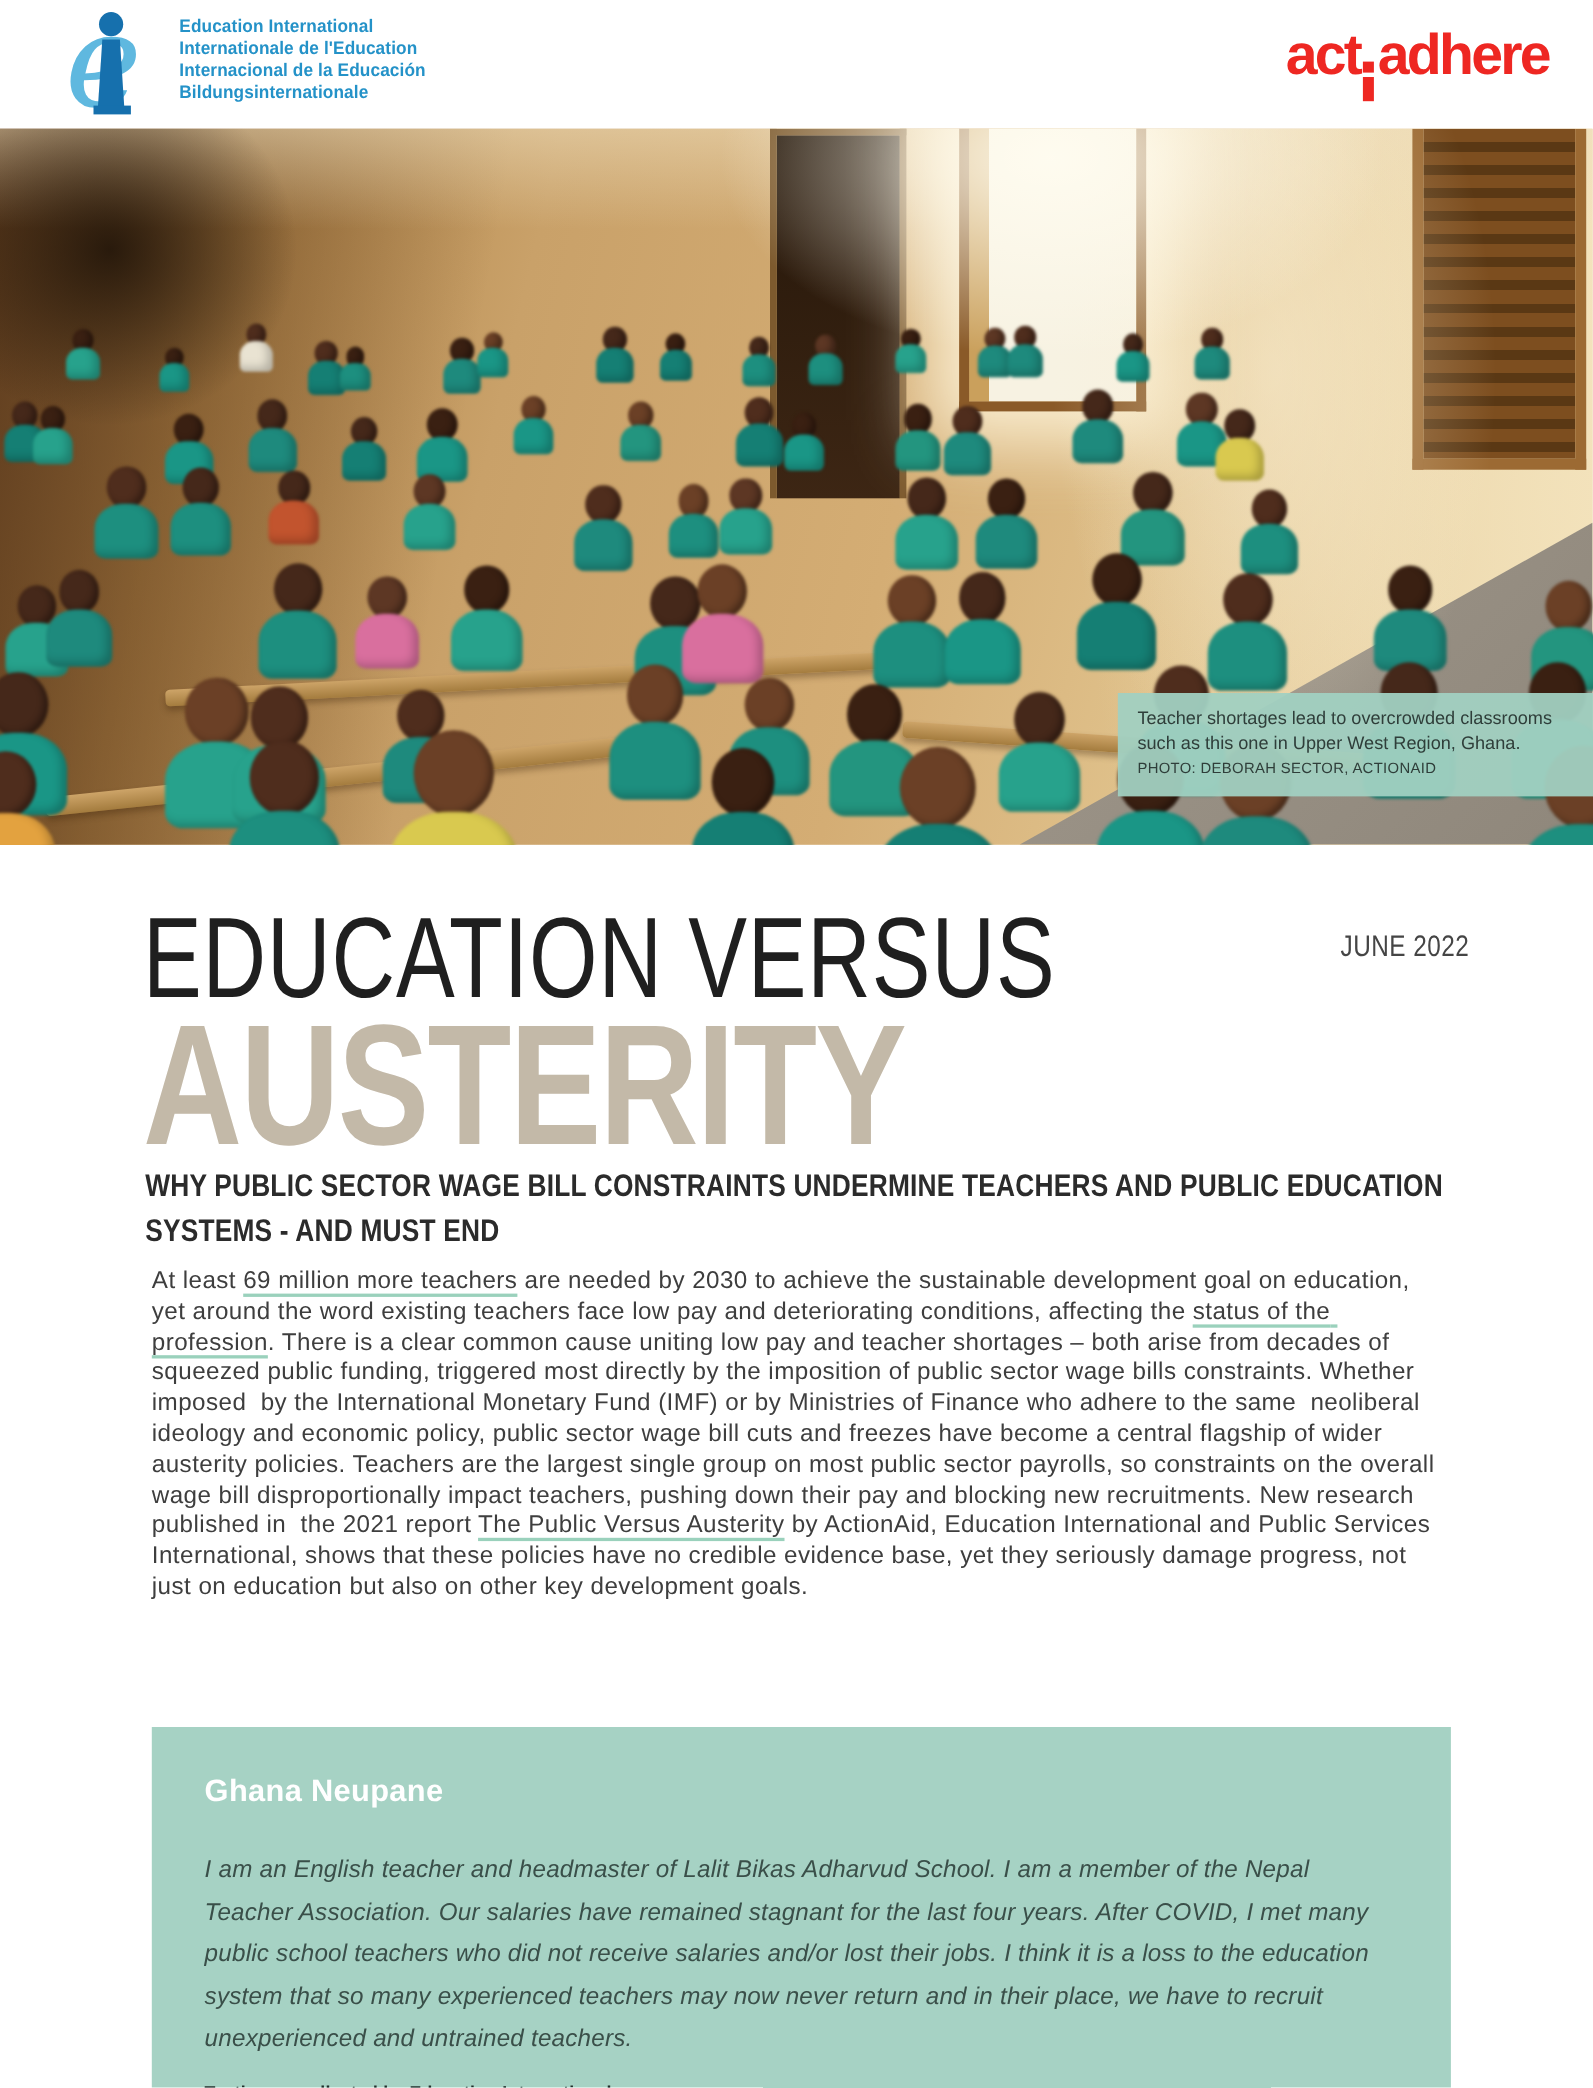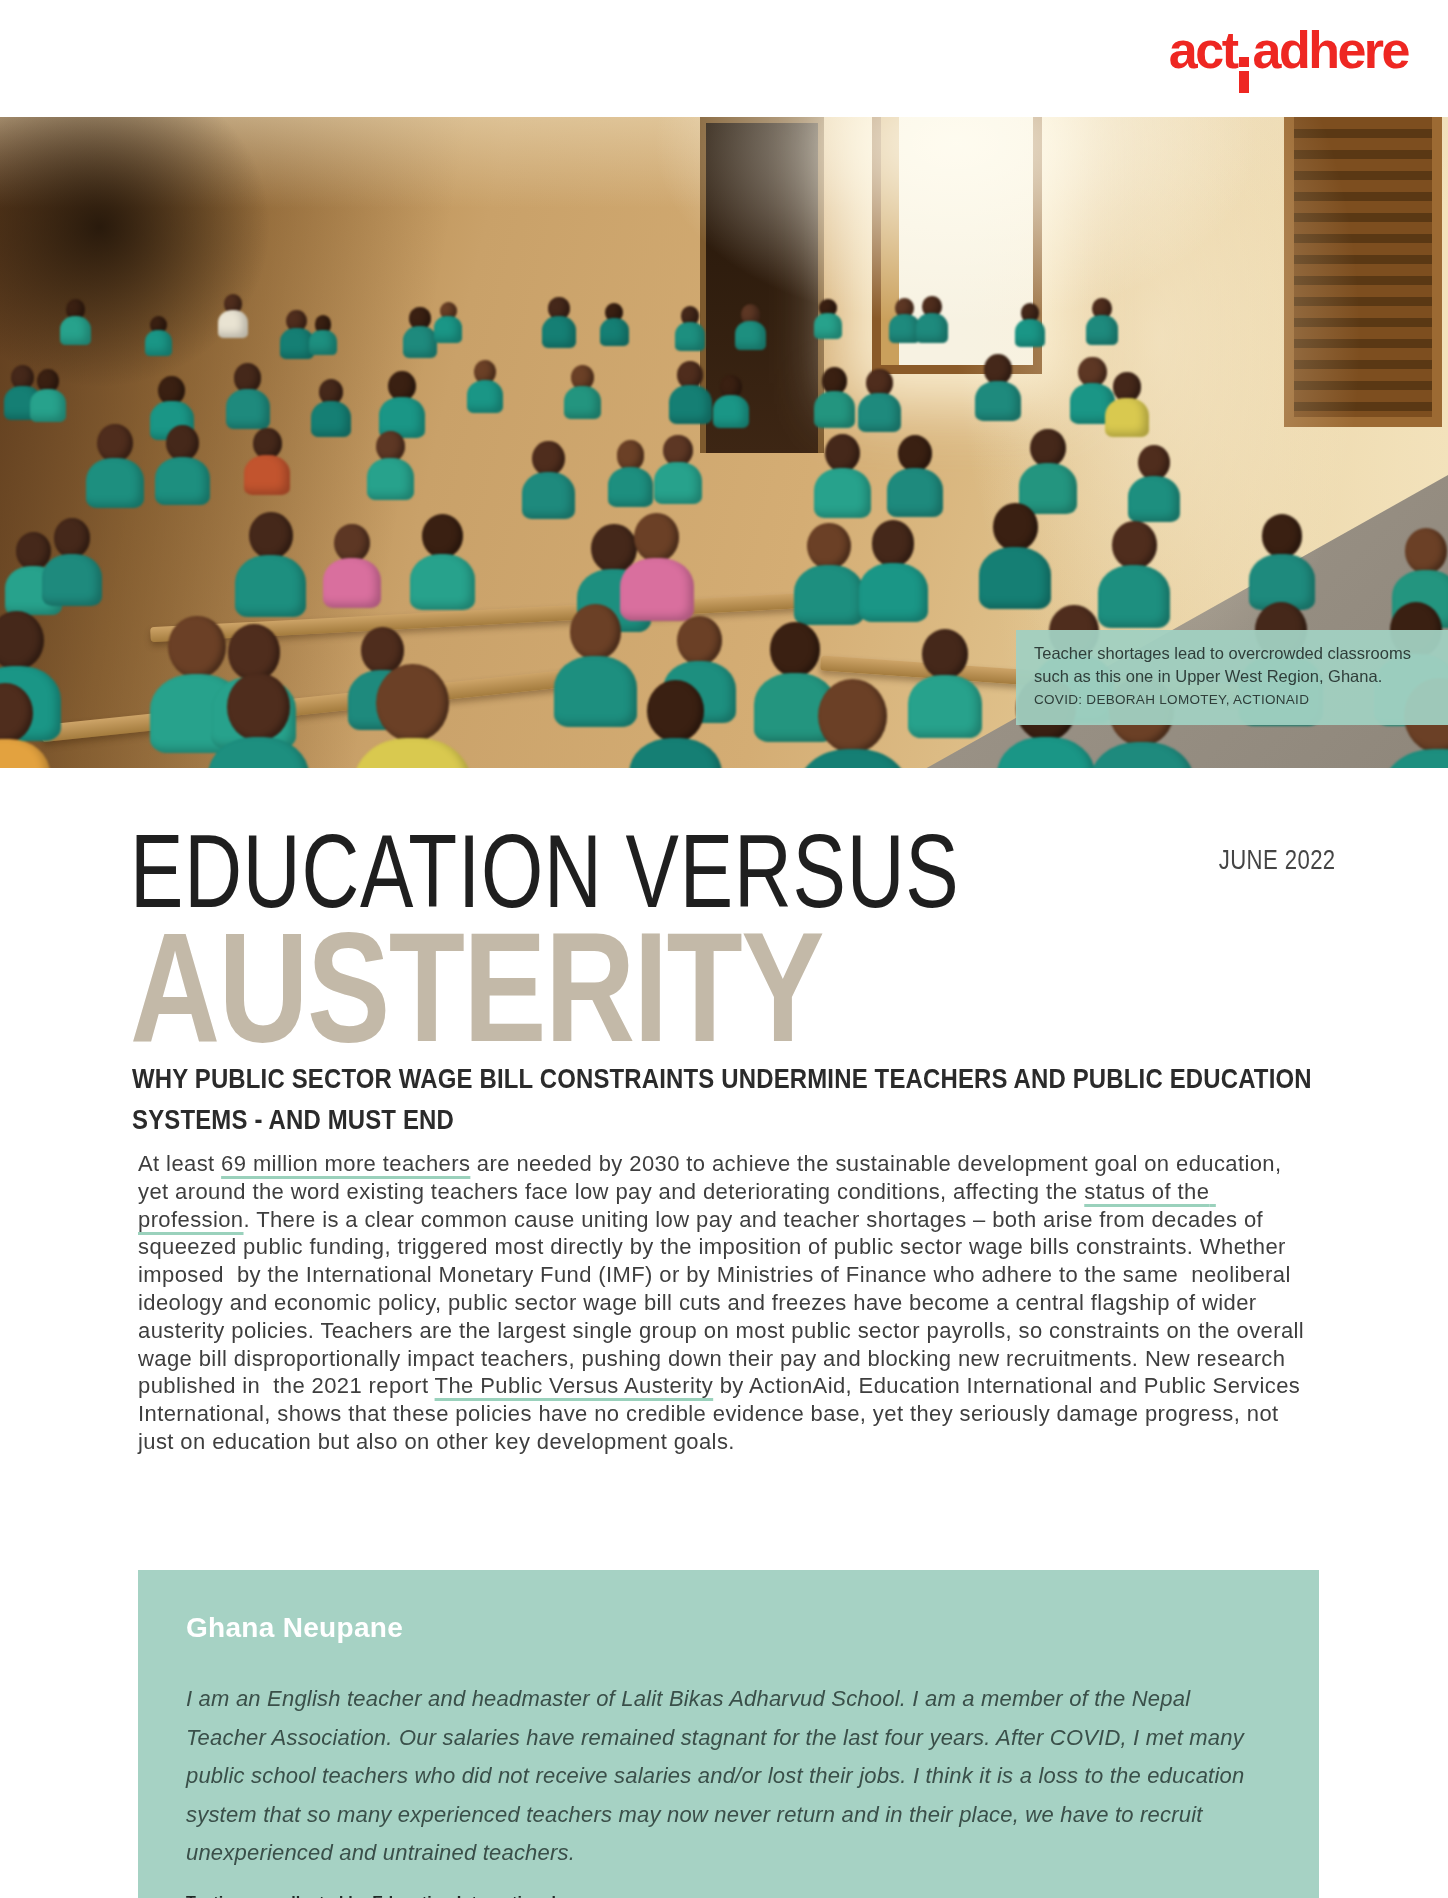--- a/index.html
+++ b/index.html
@@ -75,20 +75,34 @@
         letter-spacing:.2px;white-space:pre-wrap;margin-bottom:20px;}
   .testimonial-credit{font-size:17px;font-weight:bold;color:#1f2b28;transform:scaleX(.95);
         transform-origin:0 0;white-space:nowrap;letter-spacing:.2px;}
 </style>
 </head>
 <body>
 
 <div class="page">
 
   <div class="header">
+    <div class="ei-logo">
+      <svg width="92" height="106" viewBox="0 0 92 106">
+        <text x="4" y="92" font-size="118" font-family="DejaVu Serif, serif" font-style="italic" fill="#5fb8df">e</text>
+        <circle cx="46" cy="18" r="11" fill="#1670ad"></circle>
+        <polygon points="38,32 54,32 58,94 34,94" fill="#1670ad"></polygon>
+        <rect x="30" y="92" width="34" height="8" fill="#1670ad"></rect>
+      </svg>
+      <div class="ei-lines">
+        <div class="ei-line">Education International</div>
+        <div class="ei-line">Internationale de l'Education</div>
+        <div class="ei-line">Internacional de la Educación</div>
+        <div class="ei-line">Bildungsinternationale</div>
+      </div>
+    </div>
     <div class="aa-logo">
       <span>act</span>
       <span class="aa-i">
         <span class="aa-dot"></span>
         <span class="aa-stem"></span>
       </span>
       <span>adhere</span>
     </div>
   </div>
 
@@ -398,21 +412,21 @@
         </div>
         <div class="kid" style="left: 1089.54px; top: 559.49px; width: 104.021px; height: 152.971px;">
           <div class="head" style="width: 64.248px; height: 69.3878px; background: rgb(107, 64, 38);"></div>
           <div class="torso" style="background: rgb(30, 138, 125);"></div>
         </div>
         <div class="kid" style="left: 1381.91px; top: 560.781px; width: 113.482px; height: 166.885px;">
           <div class="head" style="width: 70.0917px; height: 75.699px; background: rgb(107, 64, 38);"></div>
           <div class="torso" style="background: rgb(29, 143, 127);"></div>
         </div>
       </div>
-    <div class="photo-caption"><span>Teacher shortages lead to overcrowded classrooms such as this one in Upper West Region, Ghana. </span><span class="photo-credit">COVID: DEBORAH LOMOTEY, ACTIONAID</span></div>
+    <div class="photo-caption"><span>Teacher shortages lead to overcrowded classrooms such as this one in Upper West Region, Ghana. </span><span class="photo-credit">PHOTO: DEBORAH SECTOR, ACTIONAID</span></div>
   </div>
 
   <div class="headline">EDUCATION VERSUS</div>
   <div class="issue-date">JUNE 2022</div>
   <div class="headline2">AUSTERITY</div>
   <div class="subtitle">
     <div>WHY PUBLIC SECTOR WAGE BILL CONSTRAINTS UNDERMINE TEACHERS AND PUBLIC EDUCATION</div>
     <div>SYSTEMS - AND MUST END</div>
   </div>
 

